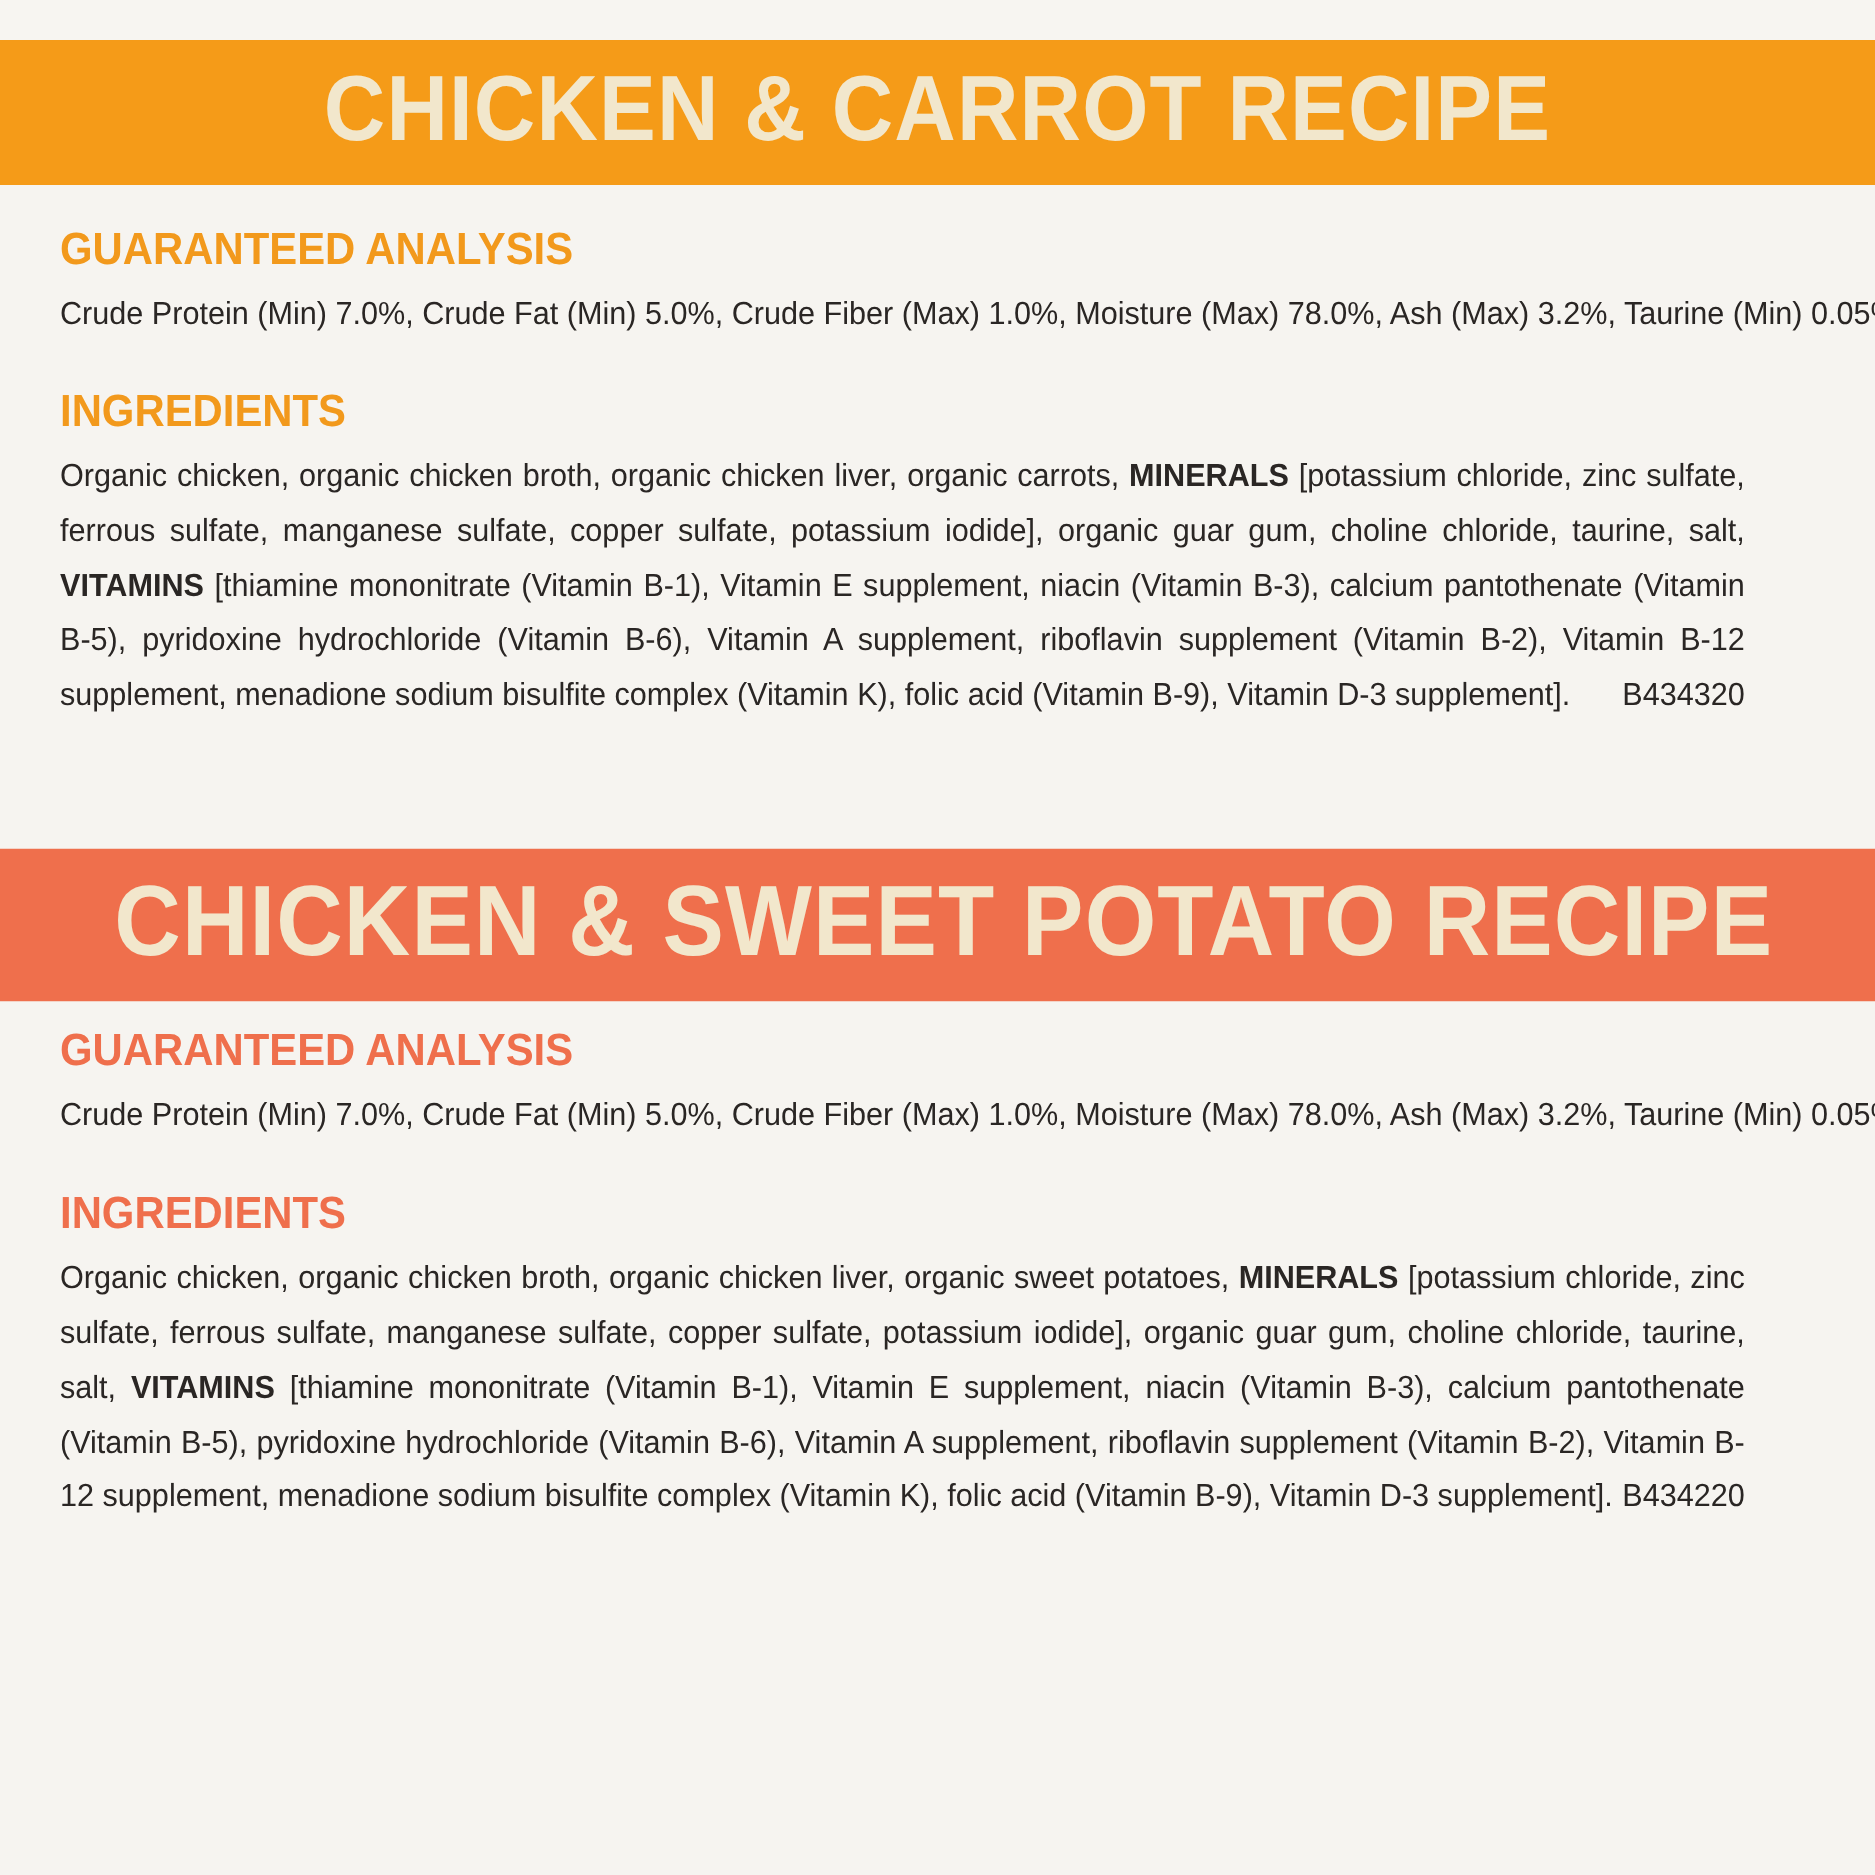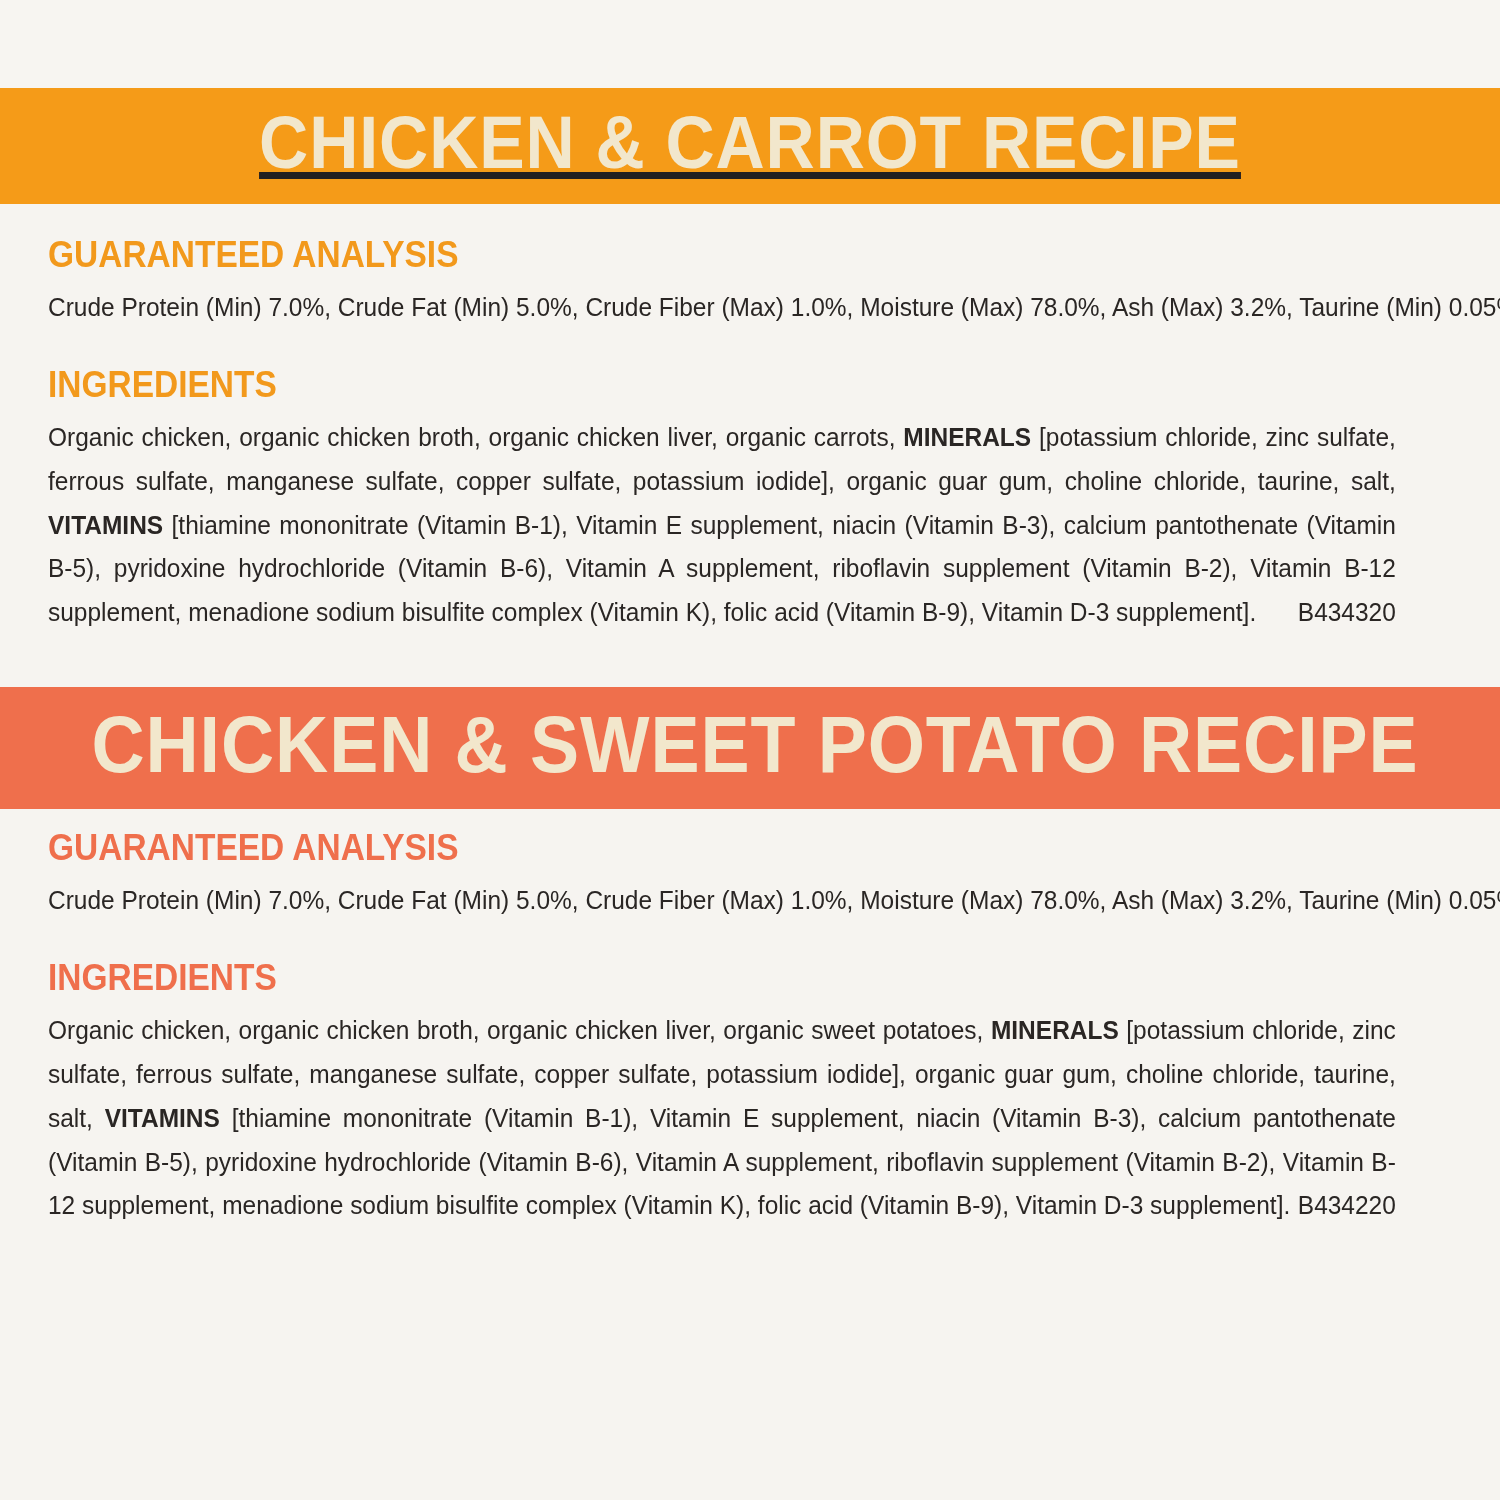--- a/index.html
+++ b/index.html
@@ -33,30 +33,29 @@
     font-weight: bold;
     color: #f2e7cc;
     letter-spacing: 1px;
     line-height: 1;
     transform: scaleX(0.92);
     transform-origin: center;
   }
 
   #banner-carrot {
     background: #f59b18;
-    margin-top: 88px;
-    text-decoration: underline;
+    margin-top: 32px;
   }
   #banner-carrot .banner-title {
     font-size: 74px;
   }
 
   #banner-sweet {
     background: #ef6f4c;
-    margin-top: 52px;
+    margin-top: 100px;
     padding-left: 10px;
   }
   #banner-sweet .banner-title {
     font-size: 80px;
   }
 
   
   .section {
     padding: 0 48px;
     box-sizing: border-box;

